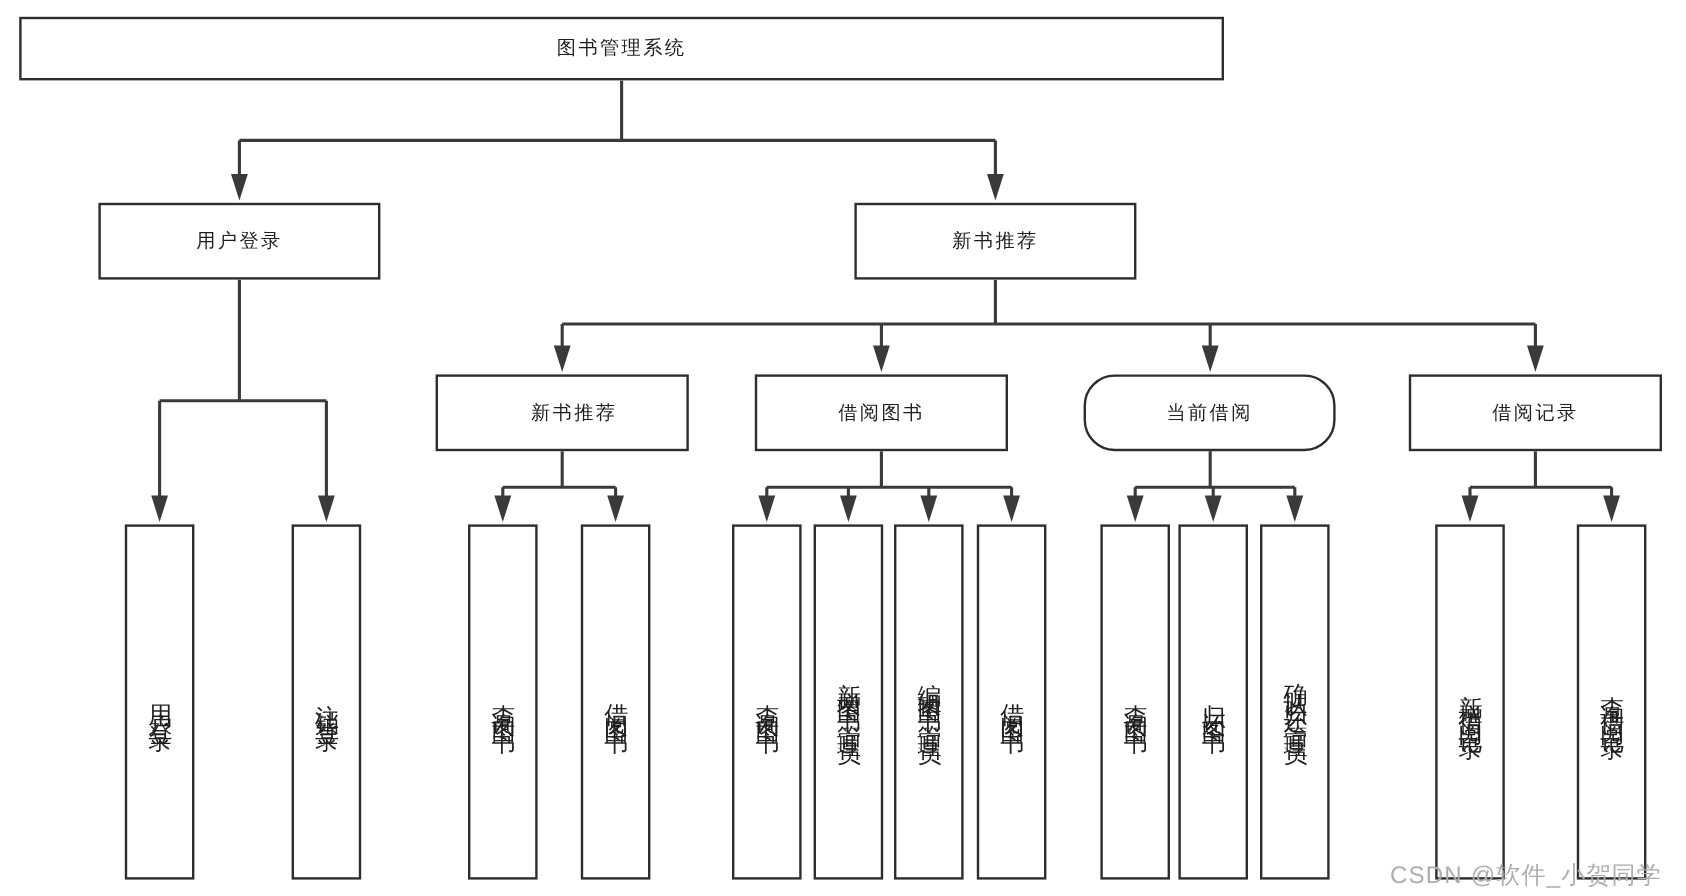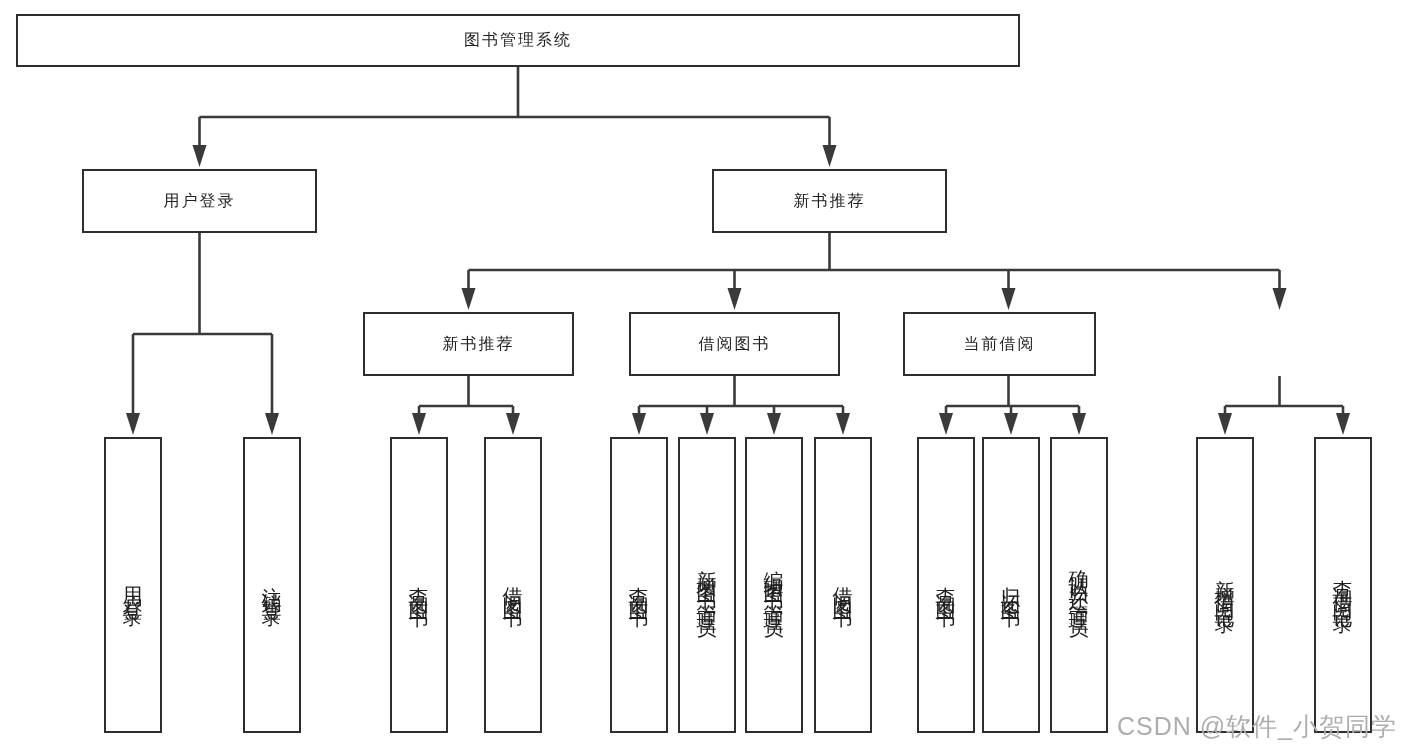--- a/index.html
+++ b/index.html
@@ -57,23 +57,23 @@
   }
   .node.v .lbl {
     writing-mode: vertical-rl;
     text-orientation: mixed;
     letter-spacing: 7px;
     line-height: 1;
     max-height: 286px;
   }
   .watermark {
     position: absolute;
-    right: 8px;
+    right: 20px;
     bottom: 4px;
-    font-size: 25px;
+    font-size: 20px;
     color: var(--watermark);
     letter-spacing: 1px;
     z-index: 2;
     white-space: nowrap;
   }
 </style>
 </head>
 <body>
 
 <div class="canvas">
@@ -150,22 +150,25 @@
   <div class="node h" style="left:712px; top:169px; width:235px; height:64px;">
     <span class="lbl">新书推荐</span>
   </div>
 
   <div class="node h" style="left:363px; top:312px; width:211px; height:64px;padding-left:20px;">
     <span class="lbl">新书推荐</span>
   </div>
   <div class="node h" style="left:629px; top:312px; width:211px; height:64px;">
     <span class="lbl">借阅图书</span>
   </div>
-  <div class="node h" style="left:903px; top:312px; width:193px; height:64px;">
+  <div class="node h" style="left:903px; top:312px; width:210px; height:64px;border-radius:26px;">
     <span class="lbl">当前借阅</span>
+  </div>
+  <div class="node h" style="left:1174px; top:312px; width:211px; height:64px;">
+    <span class="lbl">借阅记录</span>
   </div>
 
   <div class="node v" style="left:104px; top:437px; width:58px; height:296px;">
     <span class="lbl">用户登录</span>
   </div>
   <div class="node v" style="left:243px; top:437px; width:58px; height:296px;">
     <span class="lbl">注销登录</span>
   </div>
 
   <div class="node v" style="left:390px; top:437px; width:58px; height:296px;">

